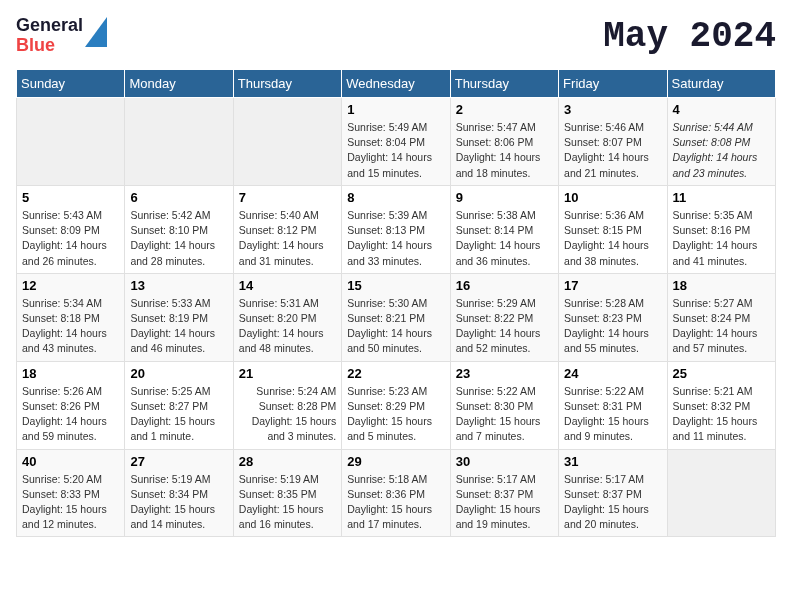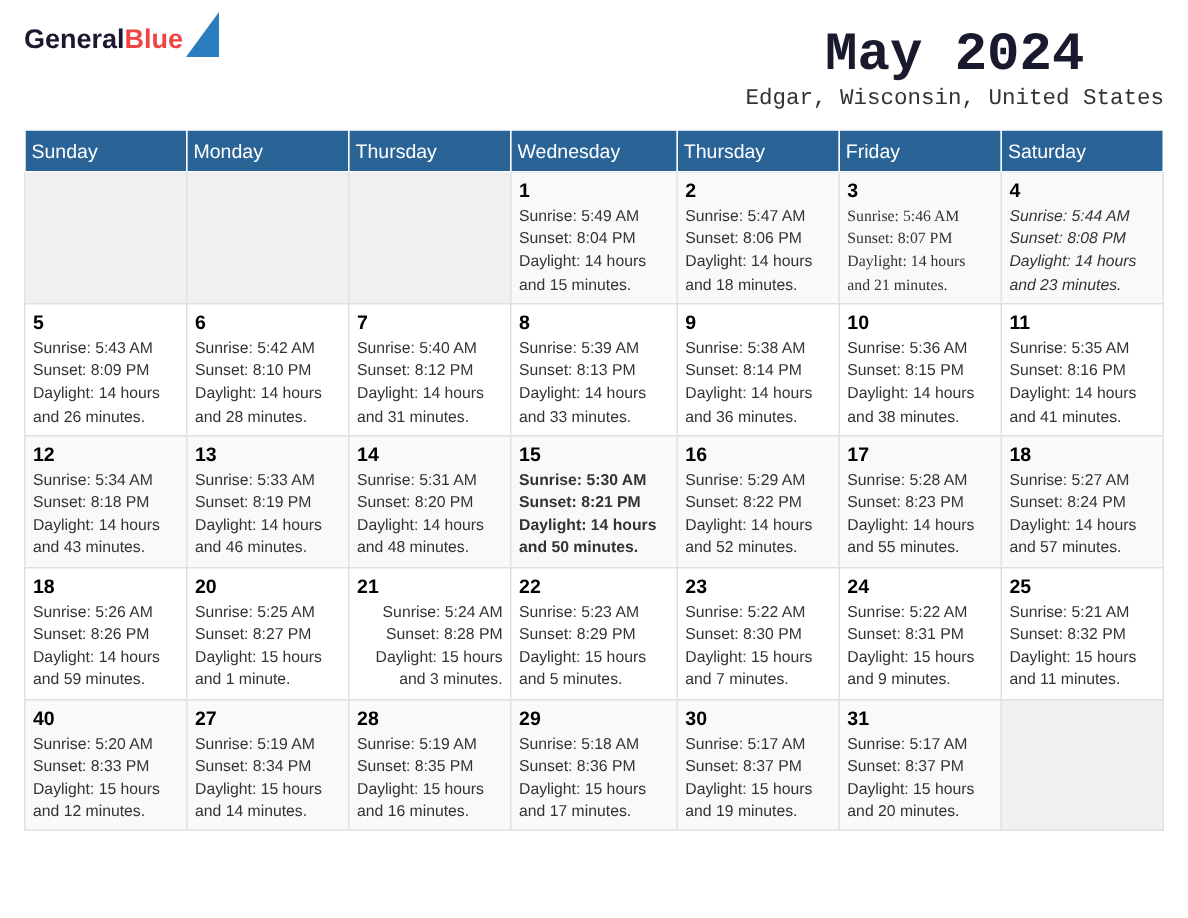--- a/index.html
+++ b/index.html
@@ -16,23 +16,22 @@
       align-items: flex-start;
       margin-bottom: 12px;
     }
     .logo {
       display: flex;
       align-items: center;
       gap: 4px;
     }
     .logo-text {
       display: flex;
-      flex-direction: row;
+      flex-direction: column;
       line-height: 1.1;
-      text-align: center;
     }
     .logo-general {
       font-size: 18px;
       font-weight: bold;
       color: #1a1a2e;
     }
     .logo-blue {
       font-size: 18px;
       font-weight: bold;
       color: #ef4444;
@@ -107,21 +106,20 @@
         <span class="logo-general">General</span>
         <span class="logo-blue">Blue</span>
       </div>
       <svg width="22" height="30" viewBox="0 0 22 30" style="margin-left:2px;margin-top:-8px;">
         <polygon points="0,30 22,30 22,0" fill="#2a7ec0"></polygon>
       </svg>
     </div>
   </div>
   <div class="title-area">
     <div class="month-title">May 2024</div>
-    <div class="location">Edgar, Wisconsin, United States</div>
   </div>
 </div>
 
 <table>
   <thead>
     <tr>
     <th>Sunday</th>
         <th>Monday</th>
         <th>Thursday</th>
         <th>Wednesday</th>
@@ -144,21 +142,21 @@
         </td>
         <td>
           <span class="day-number">2</span>
           <div class="day-info" style="white-space: pre-line;">Sunrise: 5:47 AM
 Sunset: 8:06 PM
 Daylight: 14 hours
 and 18 minutes.</div>
         </td>
         <td>
           <span class="day-number">3</span>
-          <div class="day-info" style="white-space: pre-line; font-family: Liberation Serif, serif;">Sunrise: 5:46 AM
+          <div class="day-info" style="white-space: pre-line;">Sunrise: 5:46 AM
 Sunset: 8:07 PM
 Daylight: 14 hours
 and 21 minutes.</div>
         </td>
         <td>
           <span class="day-number">4</span>
           <div class="day-info" style="white-space: pre-line; font-style: italic;">Sunrise: 5:44 AM
 Sunset: 8:08 PM
 Daylight: 14 hours
 and 23 minutes.</div>
@@ -232,21 +230,21 @@
         </td>
         <td>
           <span class="day-number">14</span>
           <div class="day-info" style="white-space: pre-line;">Sunrise: 5:31 AM
 Sunset: 8:20 PM
 Daylight: 14 hours
 and 48 minutes.</div>
         </td>
         <td>
           <span class="day-number">15</span>
-          <div class="day-info" style="white-space: pre-line; font-weight: bold;">Sunrise: 5:30 AM
+          <div class="day-info" style="white-space: pre-line;">Sunrise: 5:30 AM
 Sunset: 8:21 PM
 Daylight: 14 hours
 and 50 minutes.</div>
         </td>
         <td>
           <span class="day-number">16</span>
           <div class="day-info" style="white-space: pre-line;">Sunrise: 5:29 AM
 Sunset: 8:22 PM
 Daylight: 14 hours
 and 52 minutes.</div>

